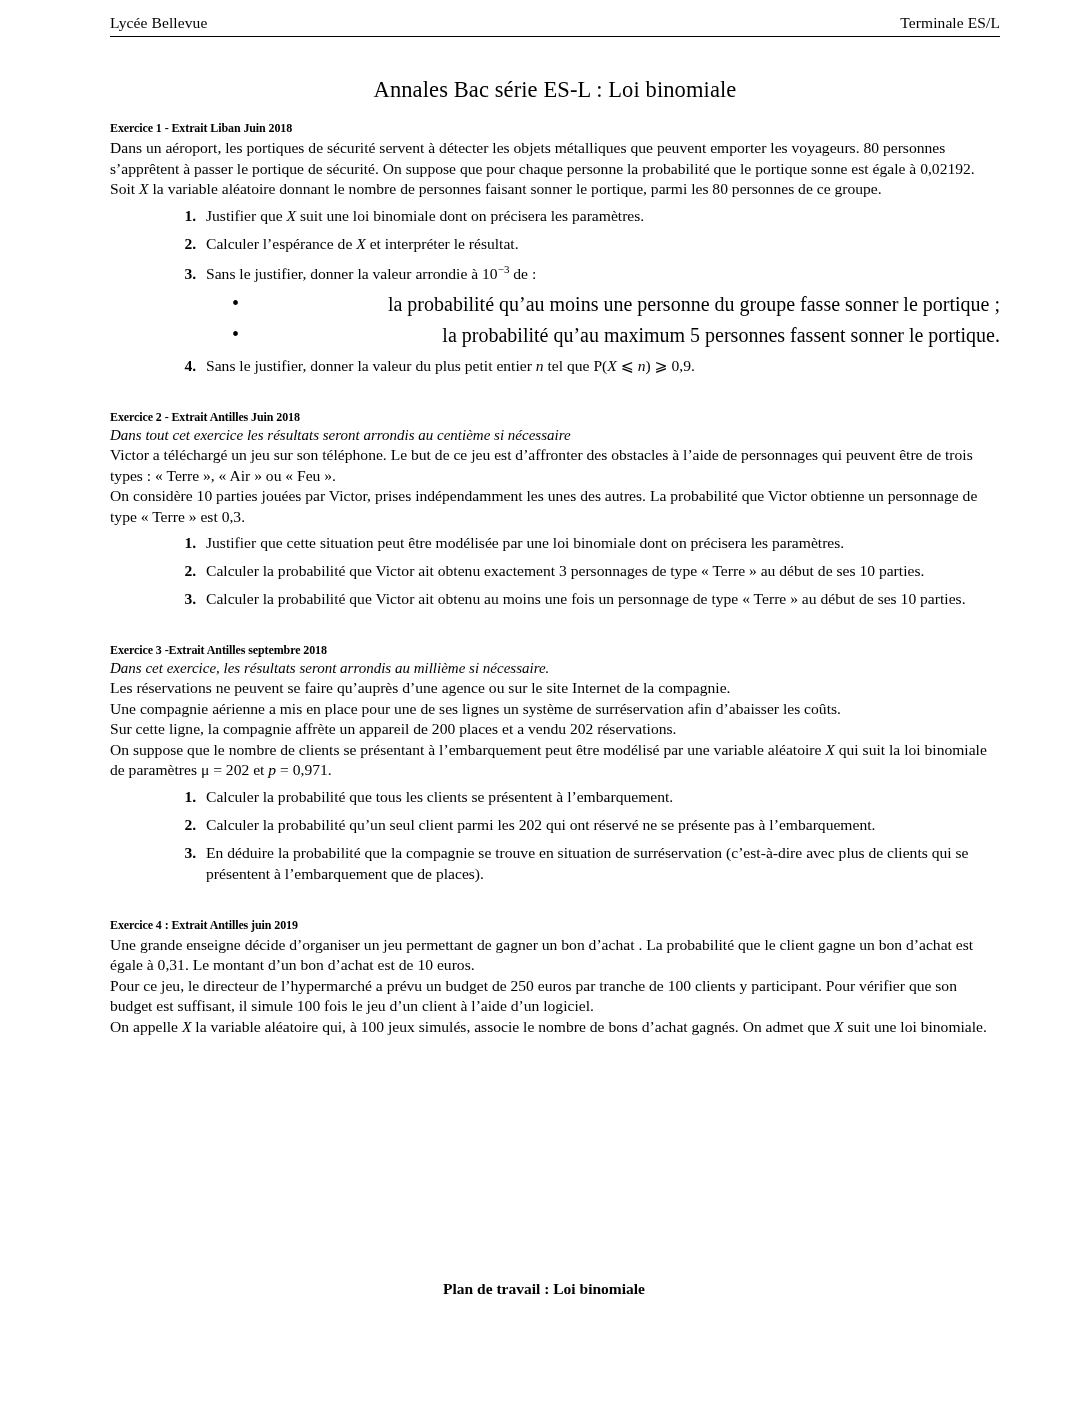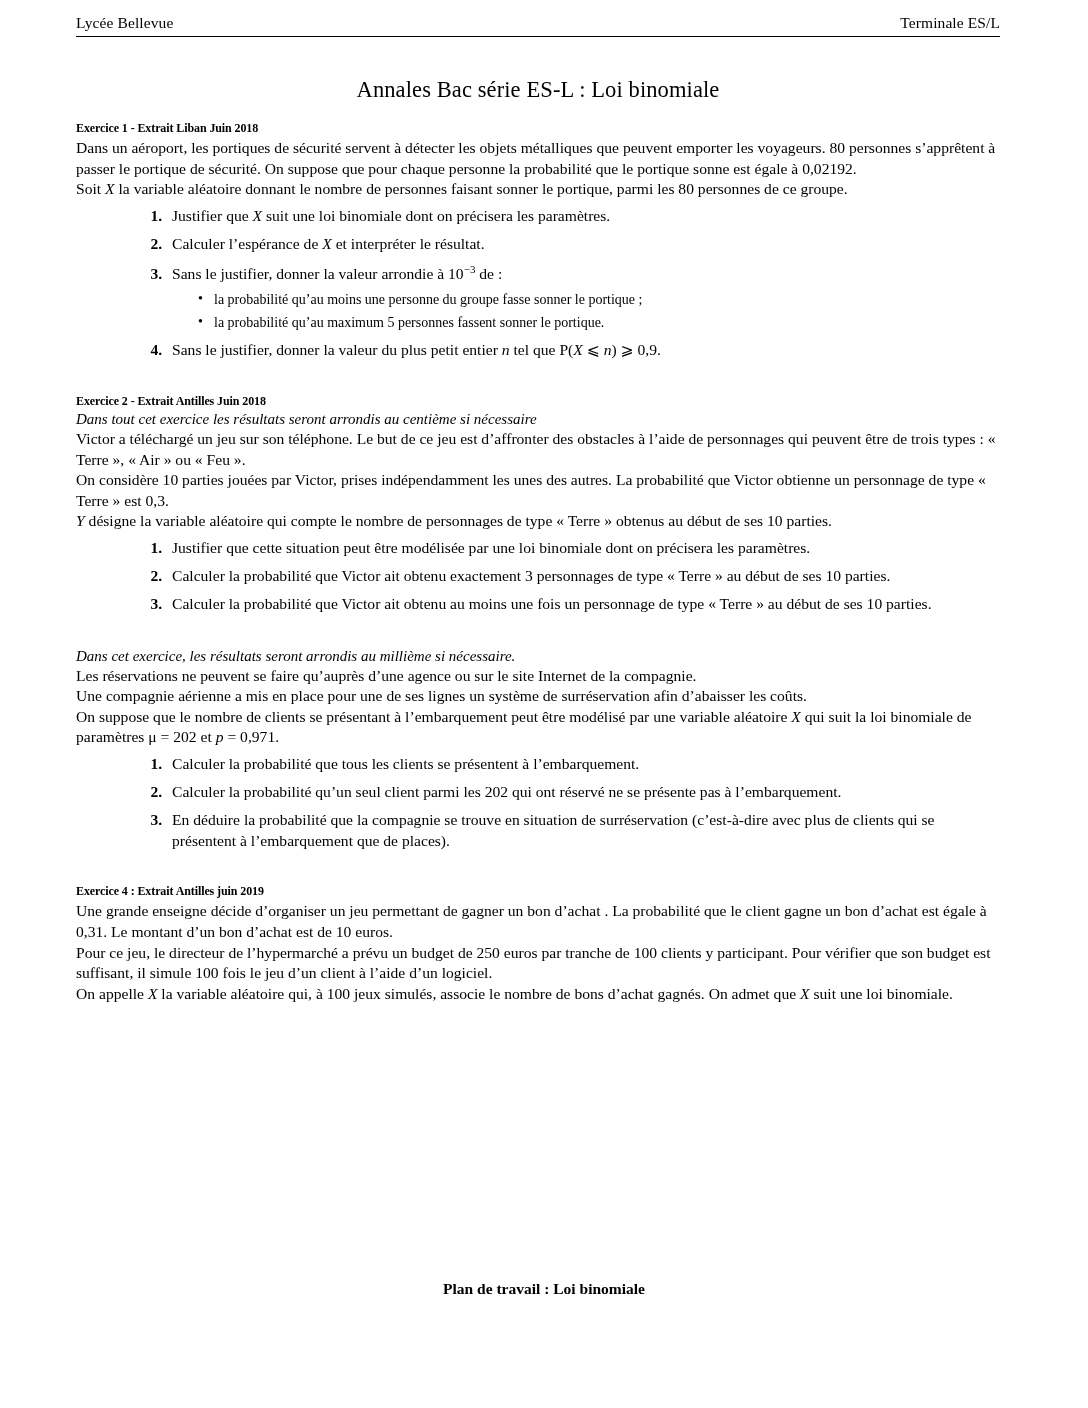--- a/index.html
+++ b/index.html
@@ -13,21 +13,21 @@
     font-family: "Liberation Serif", serif;
     color: #000000;
     position: relative;
     overflow: hidden;
   }
   .page {
     position: relative;
     width: 1088px;
     height: 1320px;
     box-sizing: border-box;
-    padding: 14px 88px 0 76px;
+    padding: 14px 88px 0 110px;
   }
   
   .header {
     display: flex;
     justify-content: space-between;
     align-items: baseline;
     font-size: 15.5px;
     padding-bottom: 4px;
     border-bottom: 1.1px solid #000;
   }
@@ -78,21 +78,22 @@
   }
   ul.sublist {
     list-style: none;
     margin: 6px 0 2px 0;
     padding-left: 26px;
   }
   ul.sublist > li {
     position: relative;
     margin-bottom: 5px;
     padding-left: 16px;
-    font-size: 14px;
+    font-size: 20px;
+    text-align: right;
   }
   ul.sublist > li::before {
     content: "•";
     position: absolute;
     left: 0;
     top: -1px;
   }
   .spacer-lg { height: 26px; }
 
   i.var { font-style: italic; }
@@ -139,34 +140,35 @@
     </ol>
   </div>
 
   <div class="spacer-lg"></div>
 
   <div class="exercise">
     <div class="ex-title">Exercice 2 - Extrait Antilles Juin 2018</div>
     <div class="ex-subtitle">Dans tout cet exercice les résultats seront arrondis au centième si nécessaire</div>
     <p class="para">Victor a téléchargé un jeu sur son téléphone. Le but de ce jeu est d’affronter des obstacles à l’aide de personnages qui peuvent être de trois types : « Terre », « Air » ou « Feu ».</p>
     <p class="para">On considère 10 parties jouées par Victor, prises indépendamment les unes des autres. La probabilité que Victor obtienne un personnage de type « Terre » est 0,3.</p>
-    <p class="para"><i class="var">Y</i> désigne la variable aléatoire qui compte le nombre de personnages de type « Terre » obtenus au début de ses 10 parties.</p>
     <ol class="qlist">
       <li>Justifier que cette situation peut être modélisée par une loi binomiale dont on précisera les paramètres.</li>
       <li>Calculer la probabilité que Victor ait obtenu exactement 3 personnages de type « Terre » au début de ses 10 parties.</li>
       <li>Calculer la probabilité que Victor ait obtenu au moins une fois un personnage de type « Terre » au début de ses 10 parties.</li>
     </ol>
   </div>
 
   <div class="spacer-lg"></div>
 
   <div class="exercise">
+    <div class="ex-title">Exercice 3 -Extrait Antilles septembre 2018</div>
     <div class="ex-subtitle">Dans cet exercice, les résultats seront arrondis au millième si nécessaire.</div>
     <p class="para">Les réservations ne peuvent se faire qu’auprès d’une agence ou sur le site Internet de la compagnie.</p>
     <p class="para">Une compagnie aérienne a mis en place pour une de ses lignes un système de surréservation afin d’abaisser les coûts.</p>
+    <p class="para">Sur cette ligne, la compagnie affrète un appareil de 200 places et a vendu 202 réservations.</p>
     <p class="para">On suppose que le nombre de clients se présentant à l’embarquement peut être modélisé par une variable aléatoire <i class="var">X</i> qui suit la loi binomiale de paramètres μ = 202 et <i class="var">p</i> = 0,971.</p>
     <ol class="qlist">
       <li>Calculer la probabilité que tous les clients se présentent à l’embarquement.</li>
       <li>Calculer la probabilité qu’un seul client parmi les 202 qui ont réservé ne se présente pas à l’embarquement.</li>
       <li>En déduire la probabilité que la compagnie se trouve en situation de surréservation (c’est-à-dire avec plus de clients qui se présentent à l’embarquement que de places).</li>
     </ol>
   </div>
 
   <div class="spacer-lg"></div>
 

